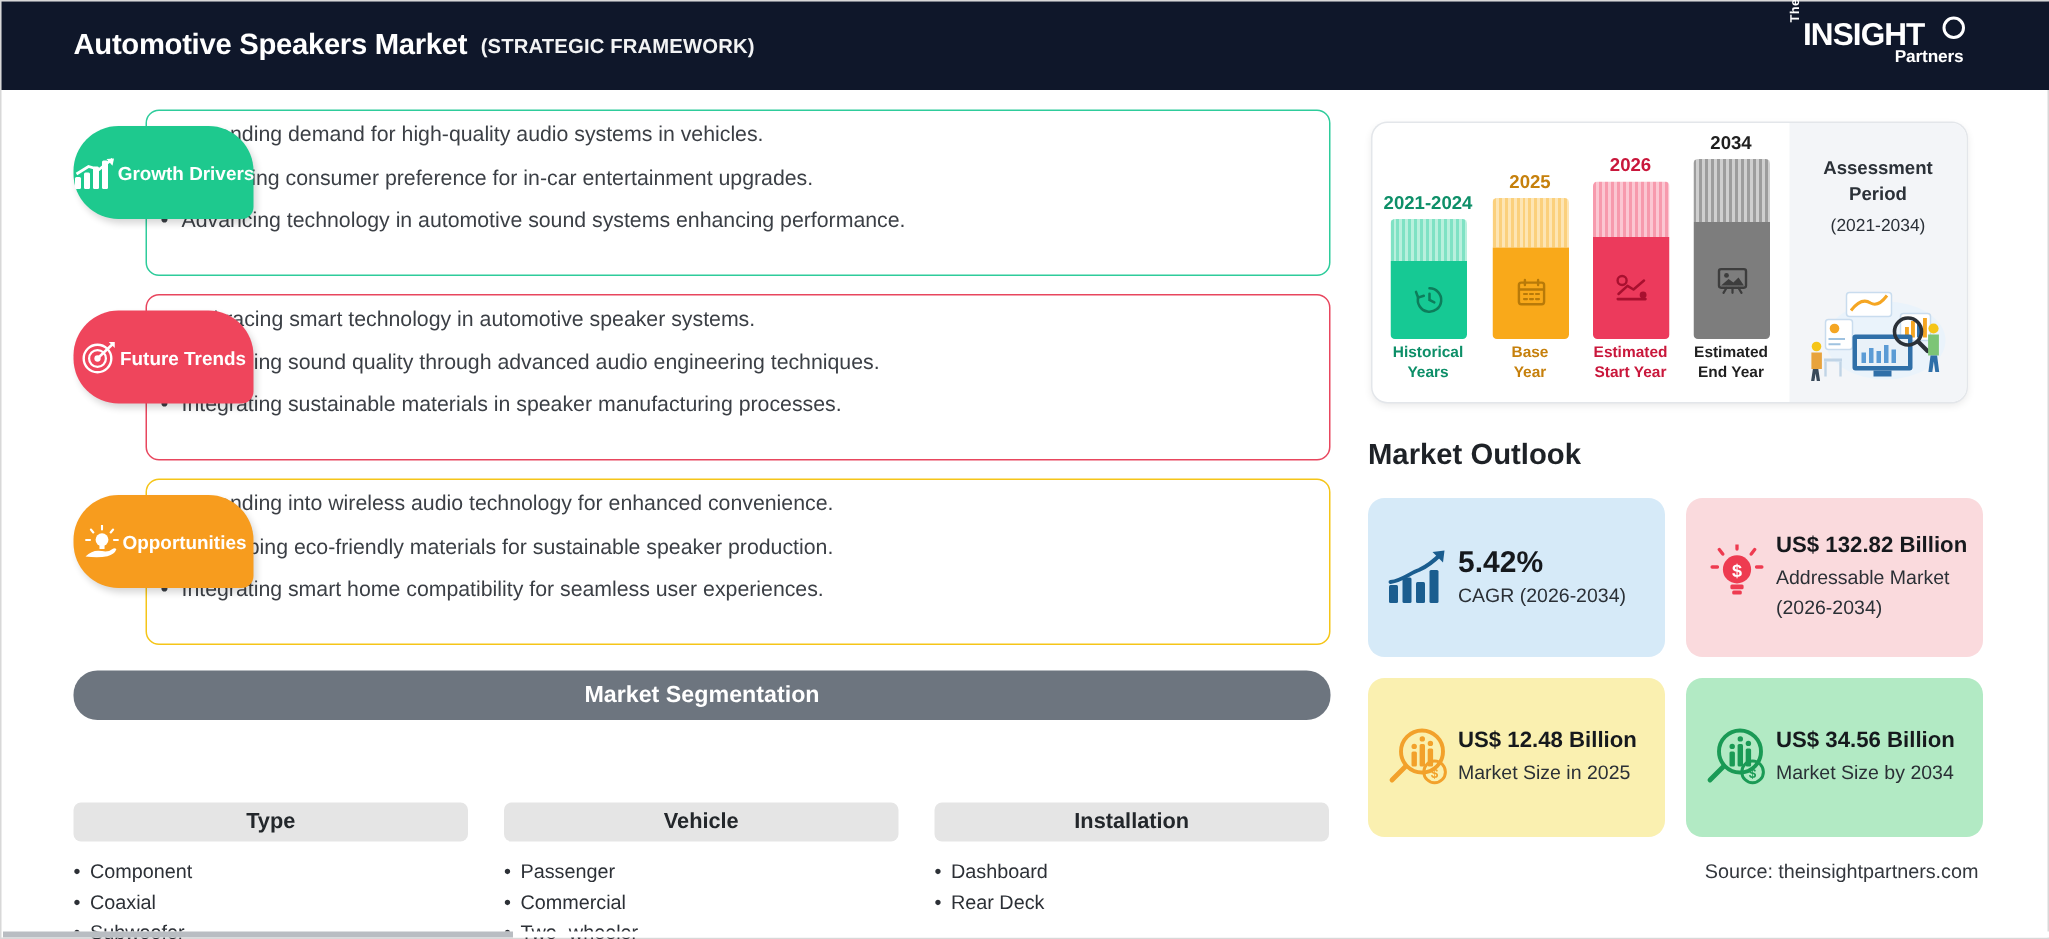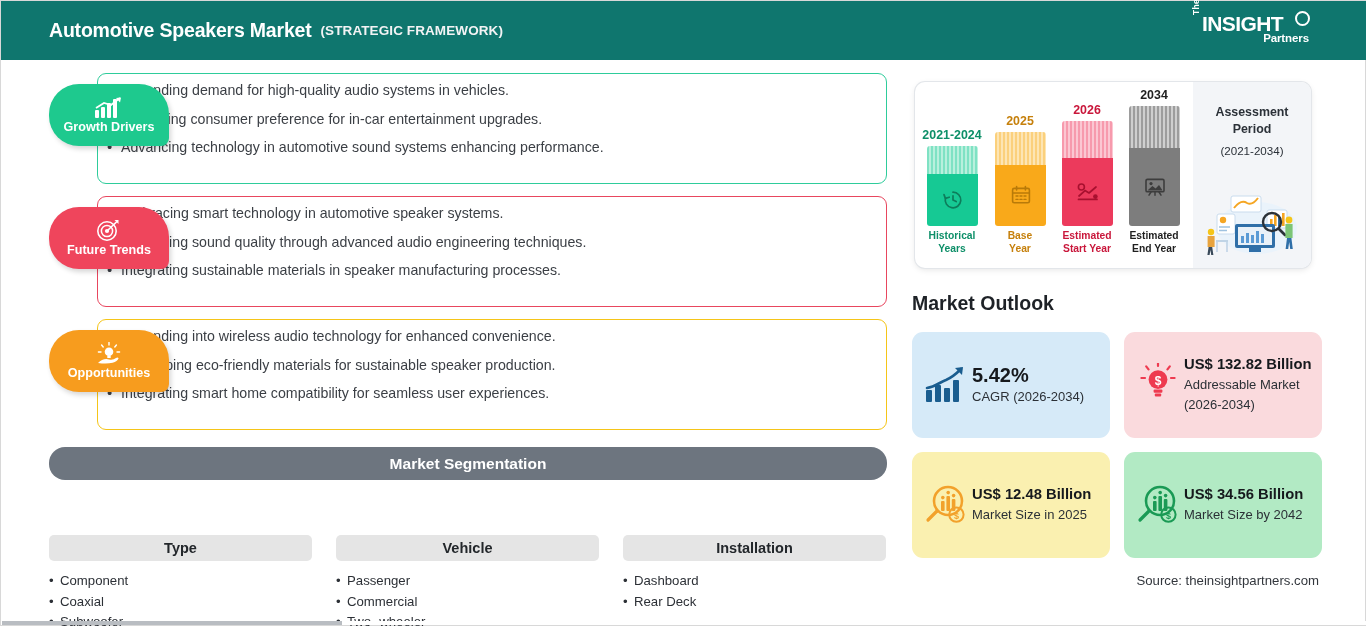--- a/index.html
+++ b/index.html
@@ -13,21 +13,21 @@
     position: relative;
     width: 1366px; height: 626px;
     background: #ffffff;
     border: 1px solid #d8d8d8;
   }
 
   
   .header {
     position: absolute; left: 0; top: 0;
     width: 1366px; height: 59px;
-    background: #0f766e;
+    background: #0f172a;
     display: flex; align-items: center;
   }
   .header-title {
     margin-left: 48px;
     color: #ffffff;
     font-size: 19.5px;
     font-weight: bold;
     letter-spacing: -0.2px;
     white-space: nowrap;
   }
@@ -98,21 +98,21 @@
     width: 14px;
     color: #3b3f45;
     font-size: 15px;
   }
 
   .pill {
     position: absolute; left: 48px; top: 24px;
     width: 120px; height: 62px;
     border-radius: 30px 30px 8px 30px;
     box-shadow: 2px 3px 5px rgba(0,0,0,0.16);
-    display: flex; flex-direction: column;
+    display: flex; flex-direction: row;
     align-items: center; justify-content: center;
     z-index: 5;
   }
   .pill.green  { background: #1ec98e; }
   .pill.red    { background: #ef455c; }
   .pill.orange { background: #f79c1e; }
   .pill-label {
     color: #ffffff;
     font-size: 12.6px;
     font-weight: bold;
@@ -576,21 +576,21 @@
             <circle cx="18.8" cy="13.6" r="1.8" fill="#1a9a55"></circle>
             <circle cx="24.2" cy="8.6" r="1.8" fill="#1a9a55"></circle>
             <circle cx="29.6" cy="11.6" r="1.8" fill="#1a9a55"></circle>
             <path d="M13 27 L4 36" stroke="#1a9a55" stroke-width="3.2" stroke-linecap="round"></path>
             <circle cx="32.4" cy="30.6" r="7.2" fill="none" stroke="#1a9a55" stroke-width="2"></circle>
             <text x="32.4" y="34.6" font-family="Liberation Sans, sans-serif" font-size="9" font-weight="bold" fill="#1a9a55" text-anchor="middle">$</text>
           </svg>
         </div>
         <div class="card-text">
           <div class="card-value small">US$ 34.56 Billion</div>
-          <div class="card-label">Market Size by 2042</div>
+          <div class="card-label">Market Size by 2034</div>
         </div>
       </div>
 
     </div>
 
     <div class="source">Source: theinsightpartners.com</div>
   </div>
 
   <div class="bottom-scroll">
     <div class="thumb"></div>

